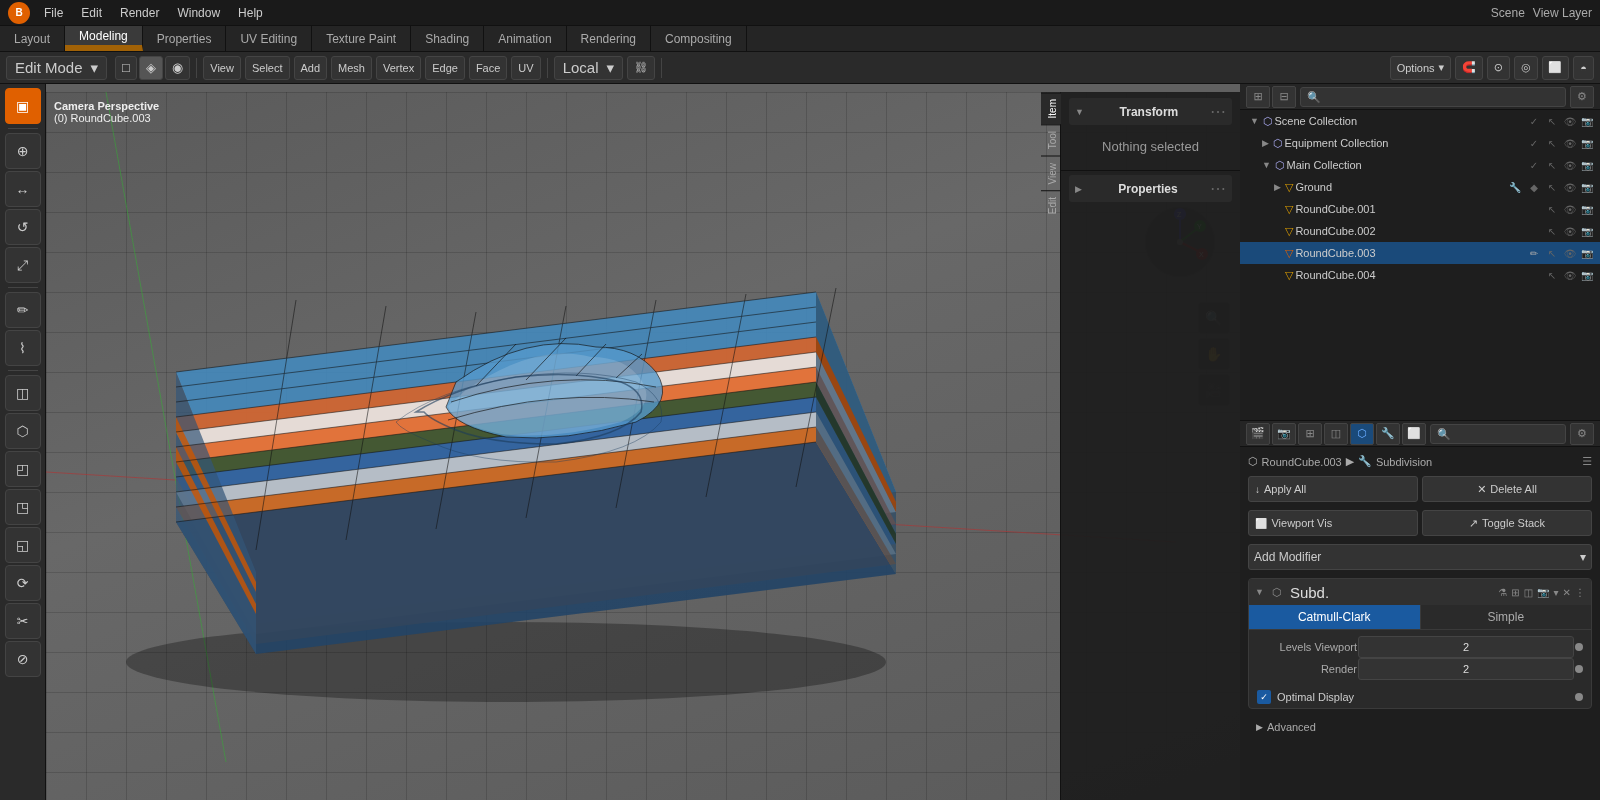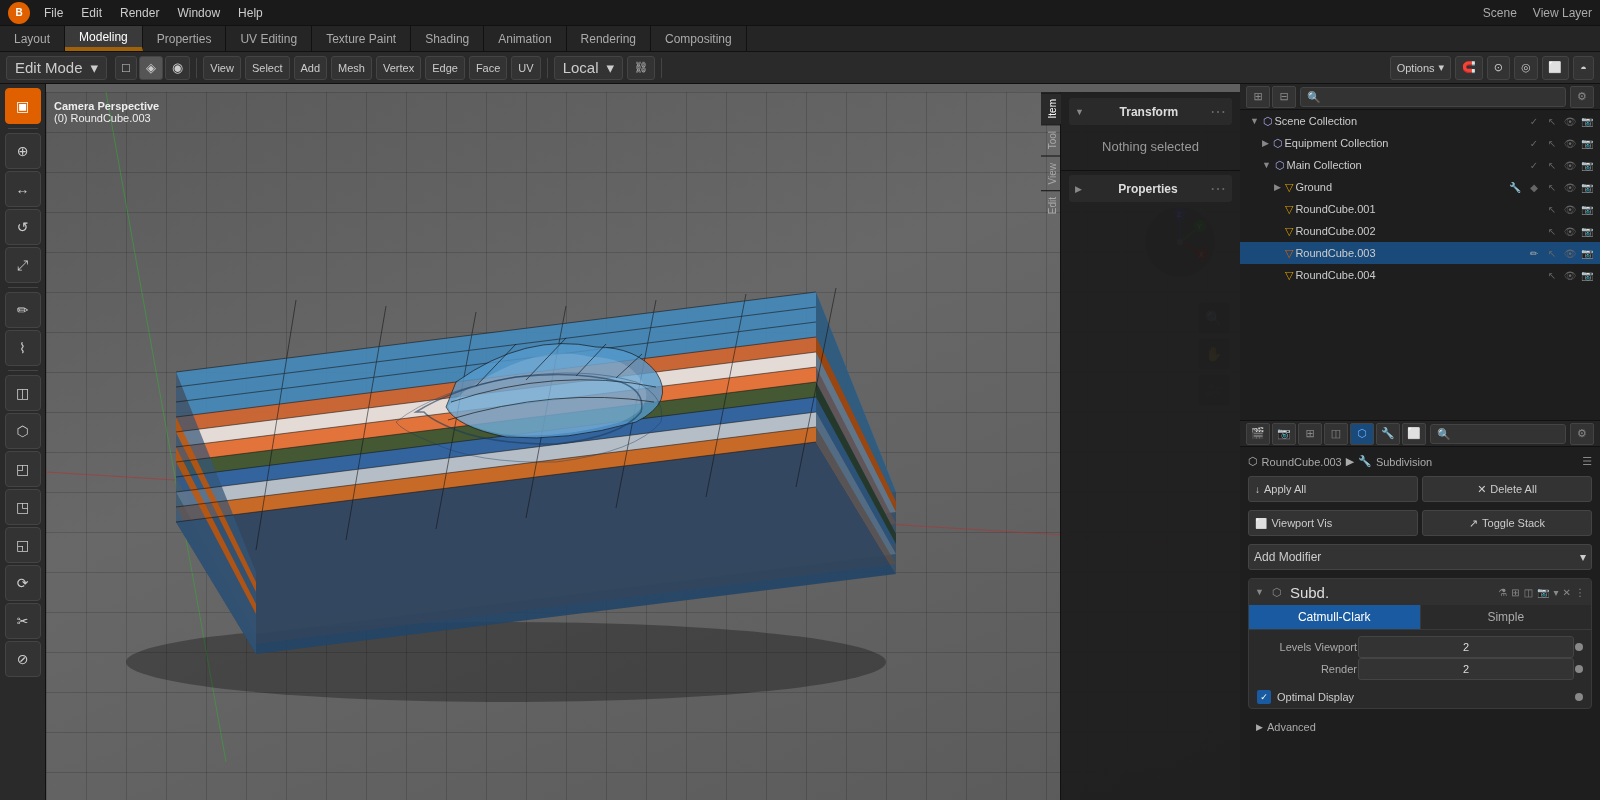--- a/index.html
+++ b/index.html
@@ -57,21 +57,21 @@
       display: flex;
       align-items: center;
       cursor: pointer;
       color: #aaa;
       font-size: 12px;
       border-right: 1px solid #111;
     }
     .ws-tab.active {
       background: #3a3a3a;
       color: #fff;
-      border-bottom: 4px solid #a16207;
+      border-bottom: 6px solid #a16207;
     }
 
     
     .toolbar-bar {
       height: 32px;
       background: #2a2a2a;
       display: flex;
       align-items: center;
       padding: 0 6px;
       gap: 4px;
@@ -483,21 +483,21 @@
 </head>
 <body>
 
 <div class="top-menubar">
   <div class="logo">B</div>
   <div class="menu-item">File</div>
   <div class="menu-item">Edit</div>
   <div class="menu-item">Render</div>
   <div class="menu-item">Window</div>
   <div class="menu-item">Help</div>
-  <div style="margin-left:auto; display:flex; align-items:flex-start; gap:16px;">
+  <div style="margin-left:auto; display:flex; align-items:flex-start; gap:8px;">
     <span style="color:#aaa; font-size:12px;">Scene</span>
     <span style="color:#aaa; font-size:12px;">View Layer</span>
   </div>
 </div>
 
 <div class="workspace-tabs">
   <div class="ws-tab">Layout</div>
   <div class="ws-tab active">Modeling</div>
   <div class="ws-tab">Properties</div>
   <div class="ws-tab">UV Editing</div>

